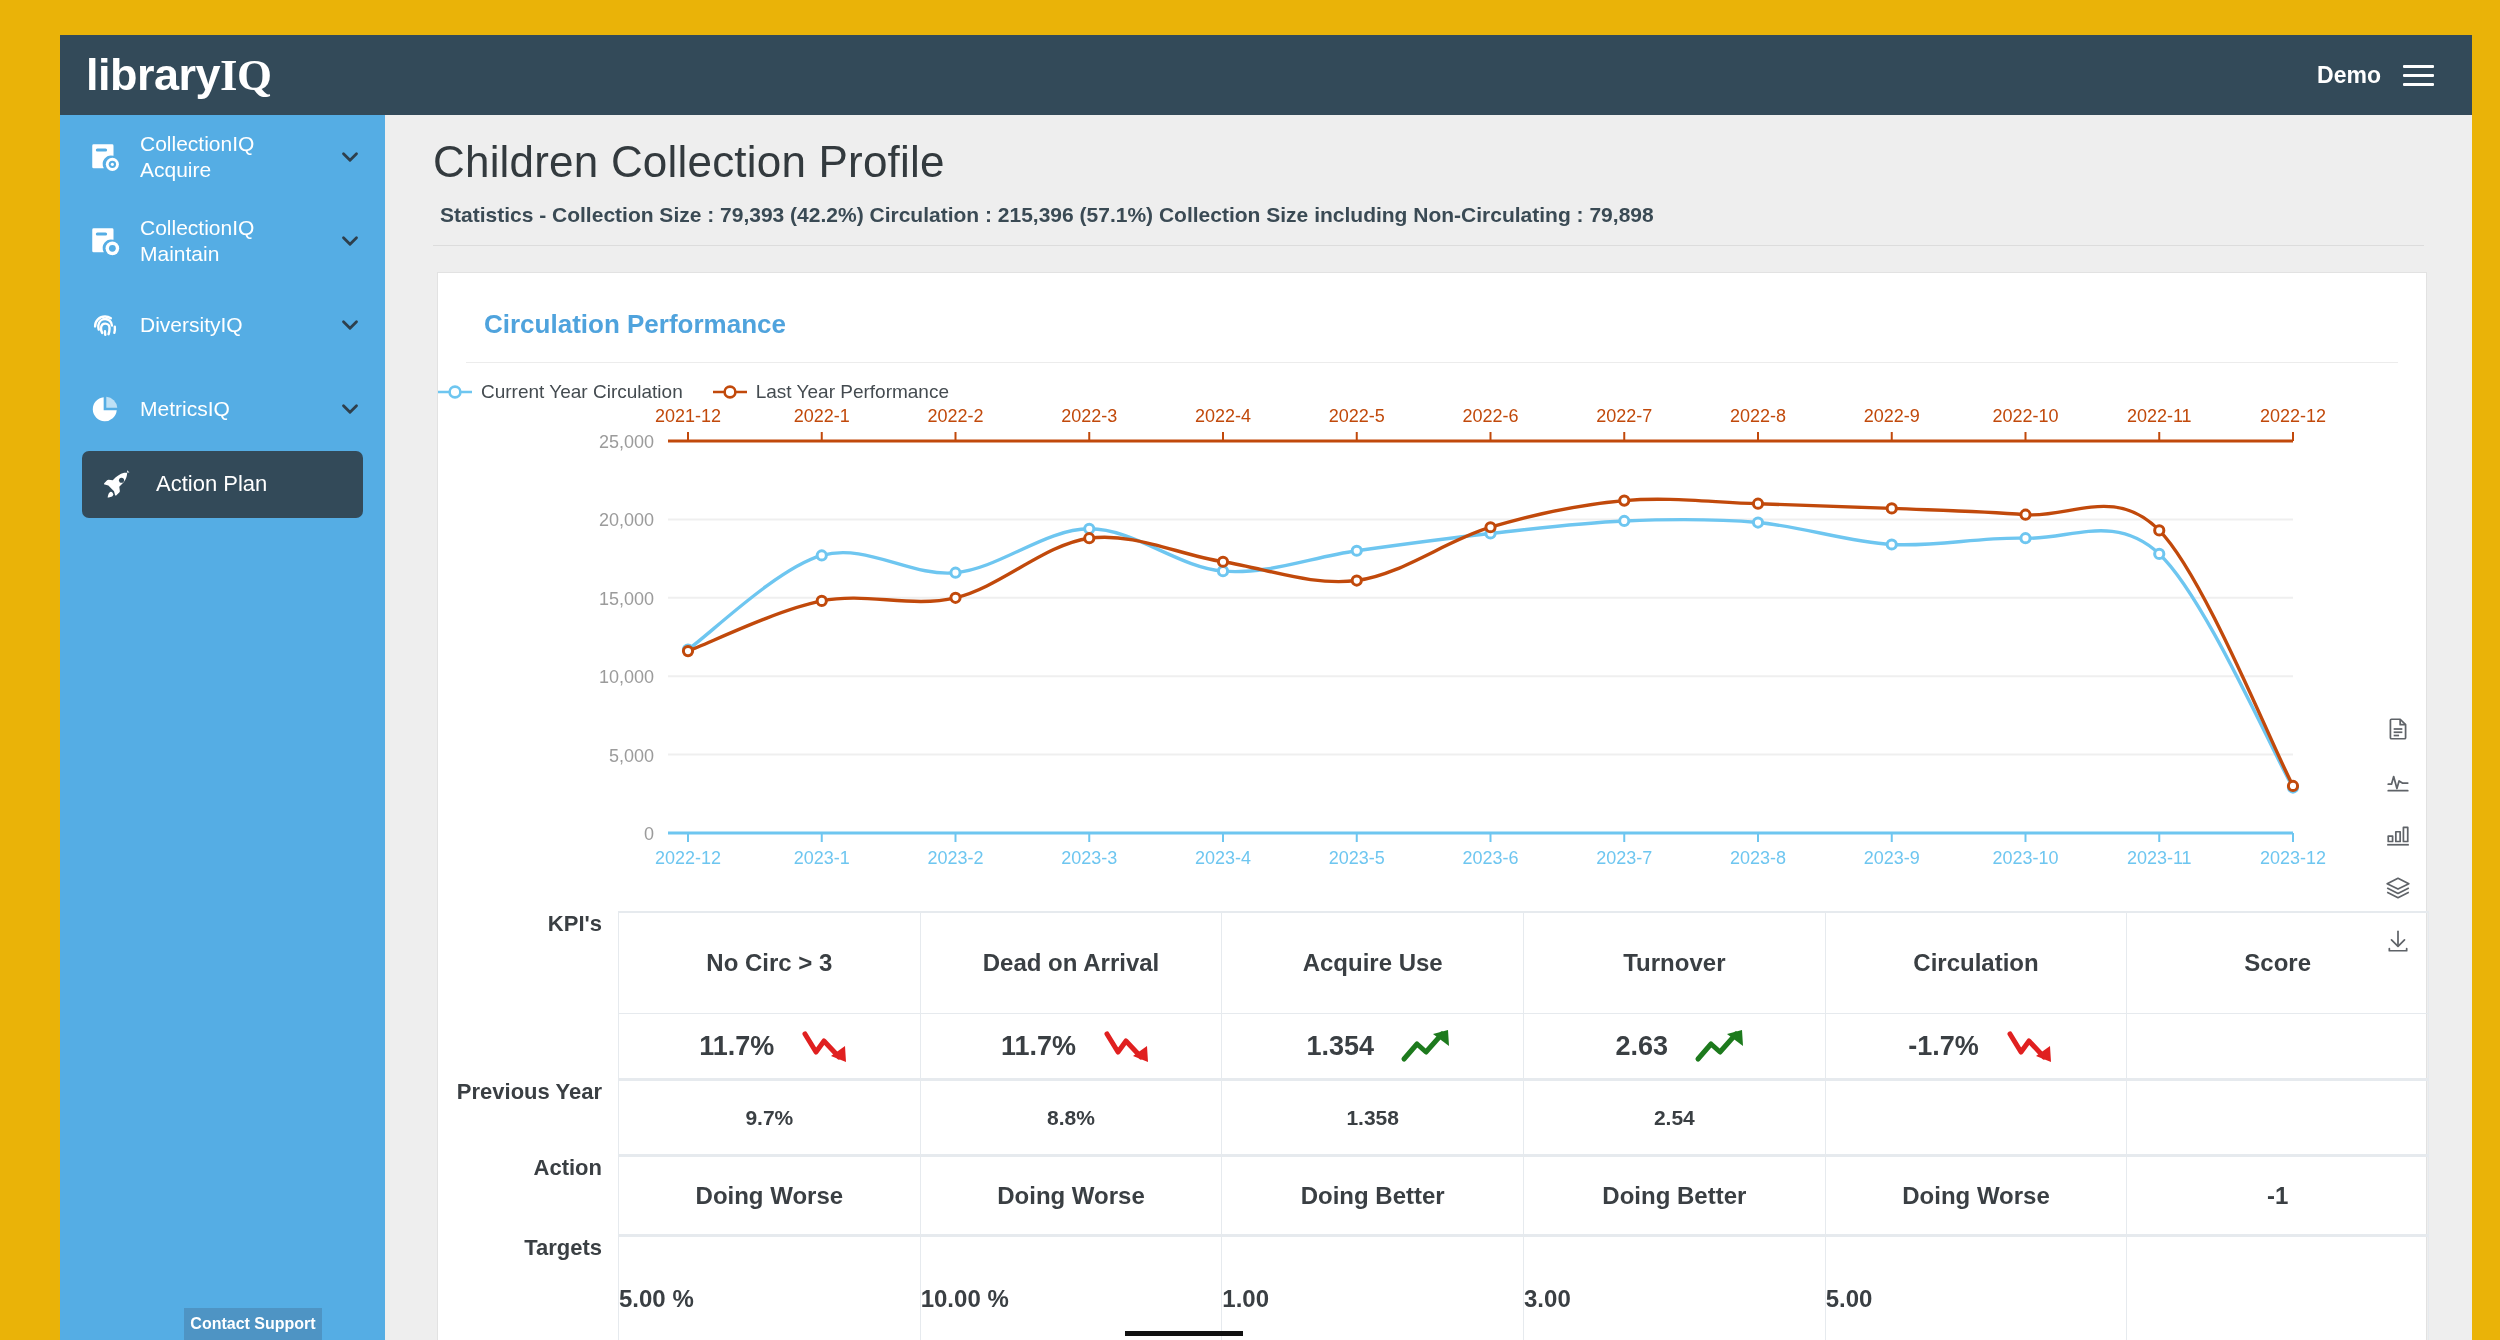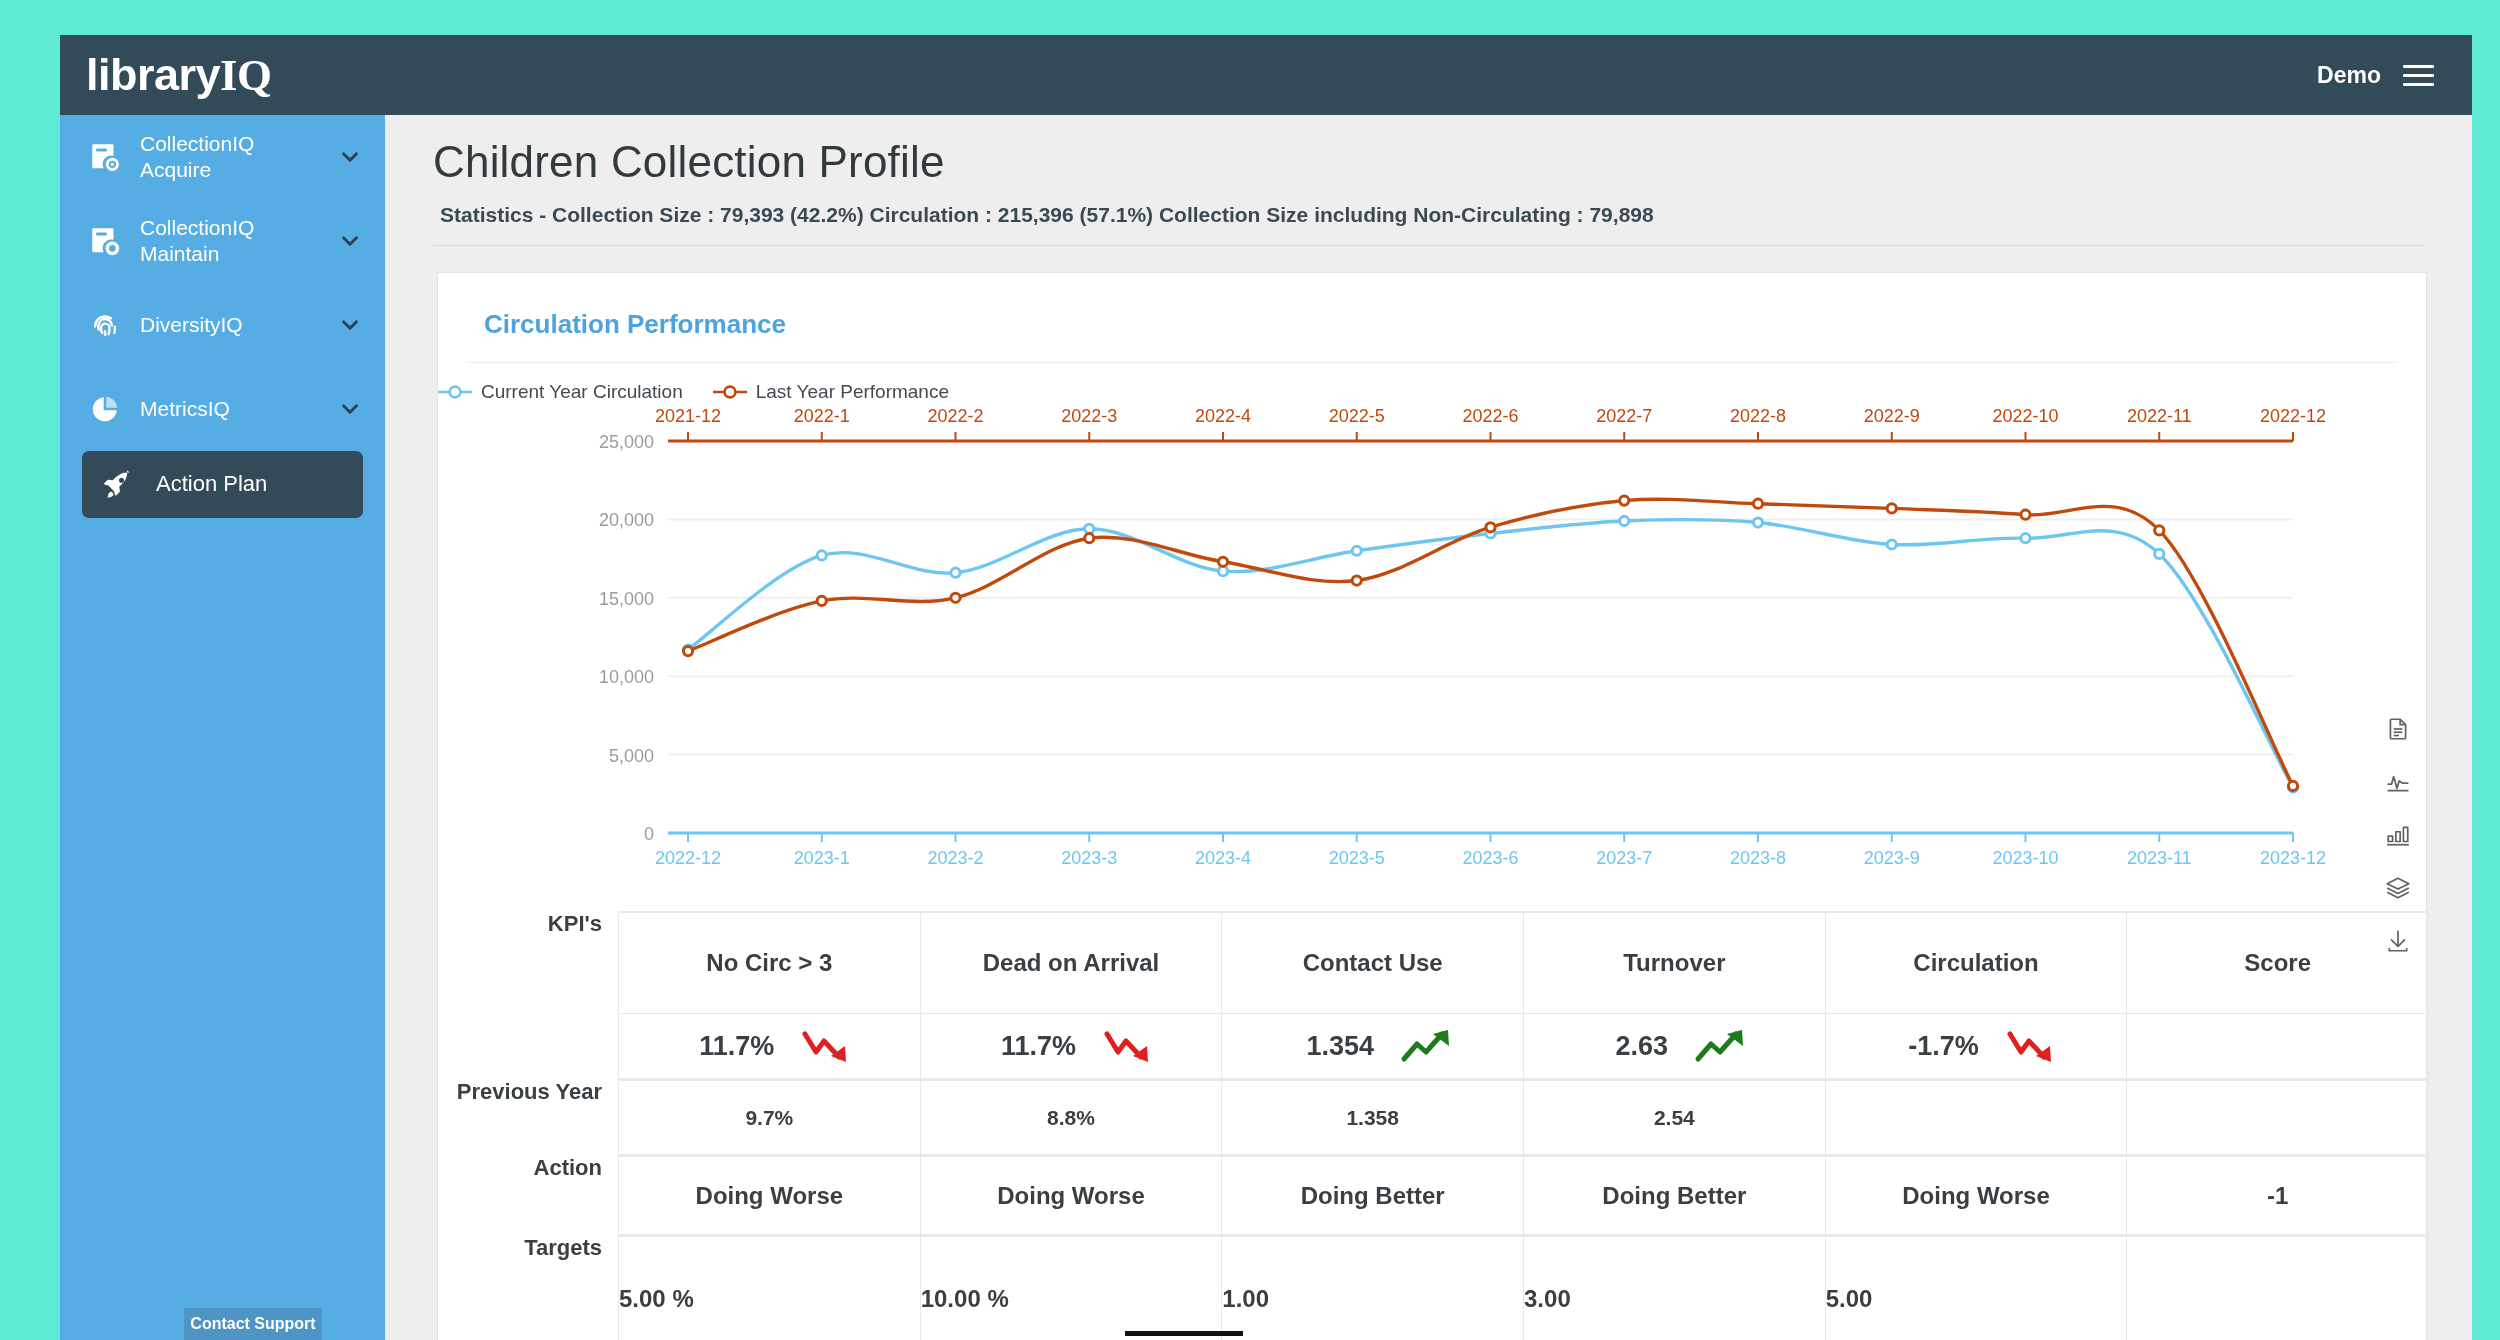--- a/index.html
+++ b/index.html
@@ -2,21 +2,21 @@
 <html><head>
 <meta charset="utf-8">
 <style>
   * { box-sizing: border-box; margin: 0; padding: 0; }
   html, body {
     width: 2500px; height: 1340px;
     background: #ffffff;
     font-family: "Liberation Sans", sans-serif;
     overflow: hidden;
   }
-  #app { position: relative; width: 2500px; height: 1340px; background:#5eead4; }
+  #app { position: relative; width: 2500px; height: 1340px; background:#eab308; }
 
   
   .topbar {
     position: absolute; left: 60px; top: 35px; width: 2412px; height: 80px;
     background: #334a59; display: flex; align-items: center; justify-content: space-between;
     padding: 0 38px 0 26px;
   }
   .brand { color:#fff; font-size: 45px; letter-spacing:-0.5px; line-height:1; }
   .brand .b1 { font-weight: 700; }
   .brand .b2 { font-family:"Liberation Serif", serif; font-weight:700; }
@@ -379,21 +379,21 @@
           </svg>
         </span>
       </div>
 
       <div class="kpi-area">
         <div class="kpi-row row-head">
           <div class="kpi-rowlabel">KPI's</div>
           <div class="kpi-cells" id="kpi-head-cells">
               <div class="kpi-cell">No Circ &gt; 3</div>
               <div class="kpi-cell">Dead on Arrival</div>
-              <div class="kpi-cell">Contact Use</div>
+              <div class="kpi-cell">Acquire Use</div>
               <div class="kpi-cell">Turnover</div>
               <div class="kpi-cell">Circulation</div>
               <div class="kpi-cell">Score</div>
             </div>
         </div>
         <div class="kpi-row row-vals">
           <div class="kpi-rowlabel"></div>
           <div class="kpi-cells" id="kpi-val-cells">
               <div class="kpi-cell">
                 <div class="val-inner">

